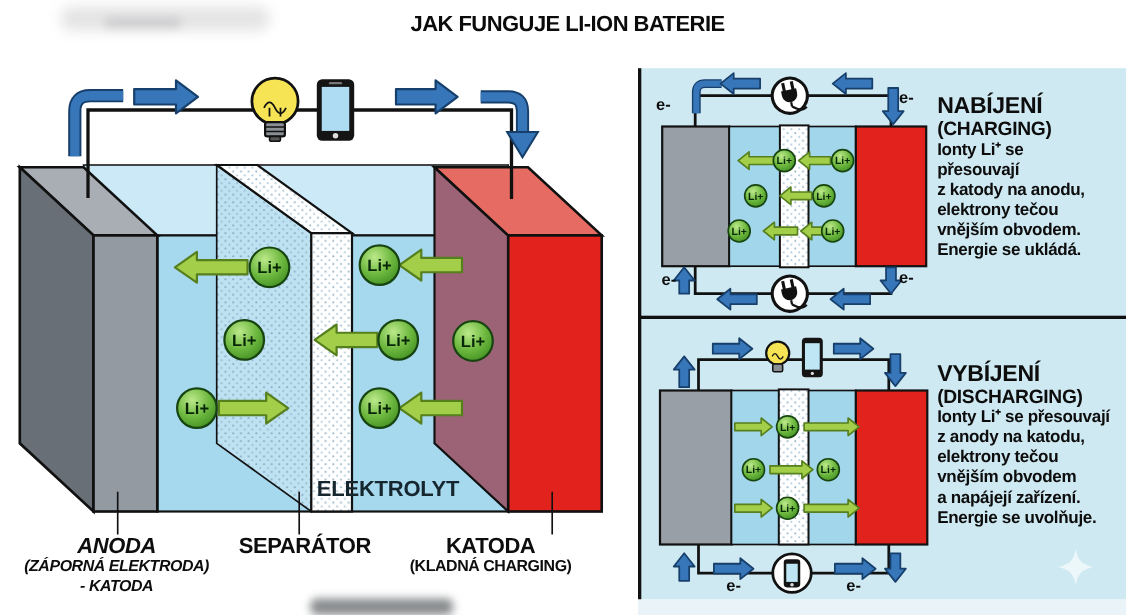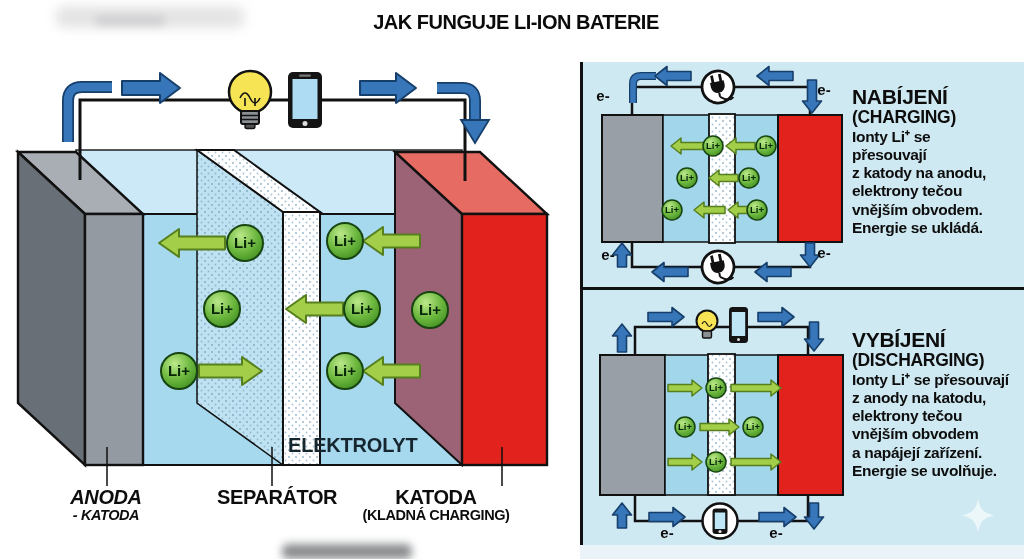--- a/index.html
+++ b/index.html
@@ -20,21 +20,21 @@
   .charging-text{left:852px;top:86px;}
   .discharging-text{left:852px;top:329px;}
   .elabel{font-size:15px;font-weight:bold;color:#0d0d0d;width:34px;text-align:center;}
   .elektrolyt{left:288px;top:434px;width:110px;font-size:20px;font-weight:bold;
               letter-spacing:-0.2px;color:#16262e;}
   .bottom-label{top:487px;text-align:center;color:#0d0d0d;}
   .bottom-label .l1{font-size:20px;font-weight:bold;letter-spacing:-0.4px;line-height:1.0;}
   .bottom-label .l2,.bottom-label .l3{font-size:14.5px;font-weight:bold;letter-spacing:-0.4px;line-height:1.22;}
   .lab-anode{left:16px;width:180px;font-style:italic;}
   .lab-sep{left:217px;width:120px;}
-  .lab-cathode{left:346px;width:180px;}
+  .lab-cathode{left:356px;width:180px;}
   .smudge-tl{left:55px;top:6px;width:190px;height:22px;background:rgba(120,120,125,.20);
              border-radius:10px;filter:blur(6px);}
   .smudge-tl2{left:95px;top:16px;width:70px;height:10px;background:rgba(100,100,105,.18);
               border-radius:6px;filter:blur(4px);}
   .smudge-bc{left:282px;top:544px;width:130px;height:15px;background:rgba(40,45,50,.55);
              border-radius:6px;filter:blur(4px);}
 </style>
 </head>
 <body>
 
@@ -229,20 +229,21 @@
     <path d="M978,499 C980.5,510 983,512.5 994,515.5 C983,518.5 980.5,521 978,532
              C975.5,521 973,518.5 962,515.5 C973,512.5 975.5,510 978,499" fill="#eef8fb" opacity="0.9"></path>
   </svg>
 
   <div class="abs title">JAK FUNGUJE LI-ION BATERIE</div>
 
   <div class="abs elektrolyt">ELEKTROLYT</div>
 
   <div class="abs bottom-label lab-anode">
     <div class="l1">ANODA</div>
+    <div class="l2">(ZÁPORNÁ ELEKTRODA)</div>
     <div class="l3">- KATODA</div>
   </div>
   <div class="abs bottom-label lab-sep">
     <div class="l1">SEPARÁTOR</div>
   </div>
   <div class="abs bottom-label lab-cathode">
     <div class="l1">KATODA</div>
     <div class="l2">(KLADNÁ CHARGING)</div>
   </div>
 

